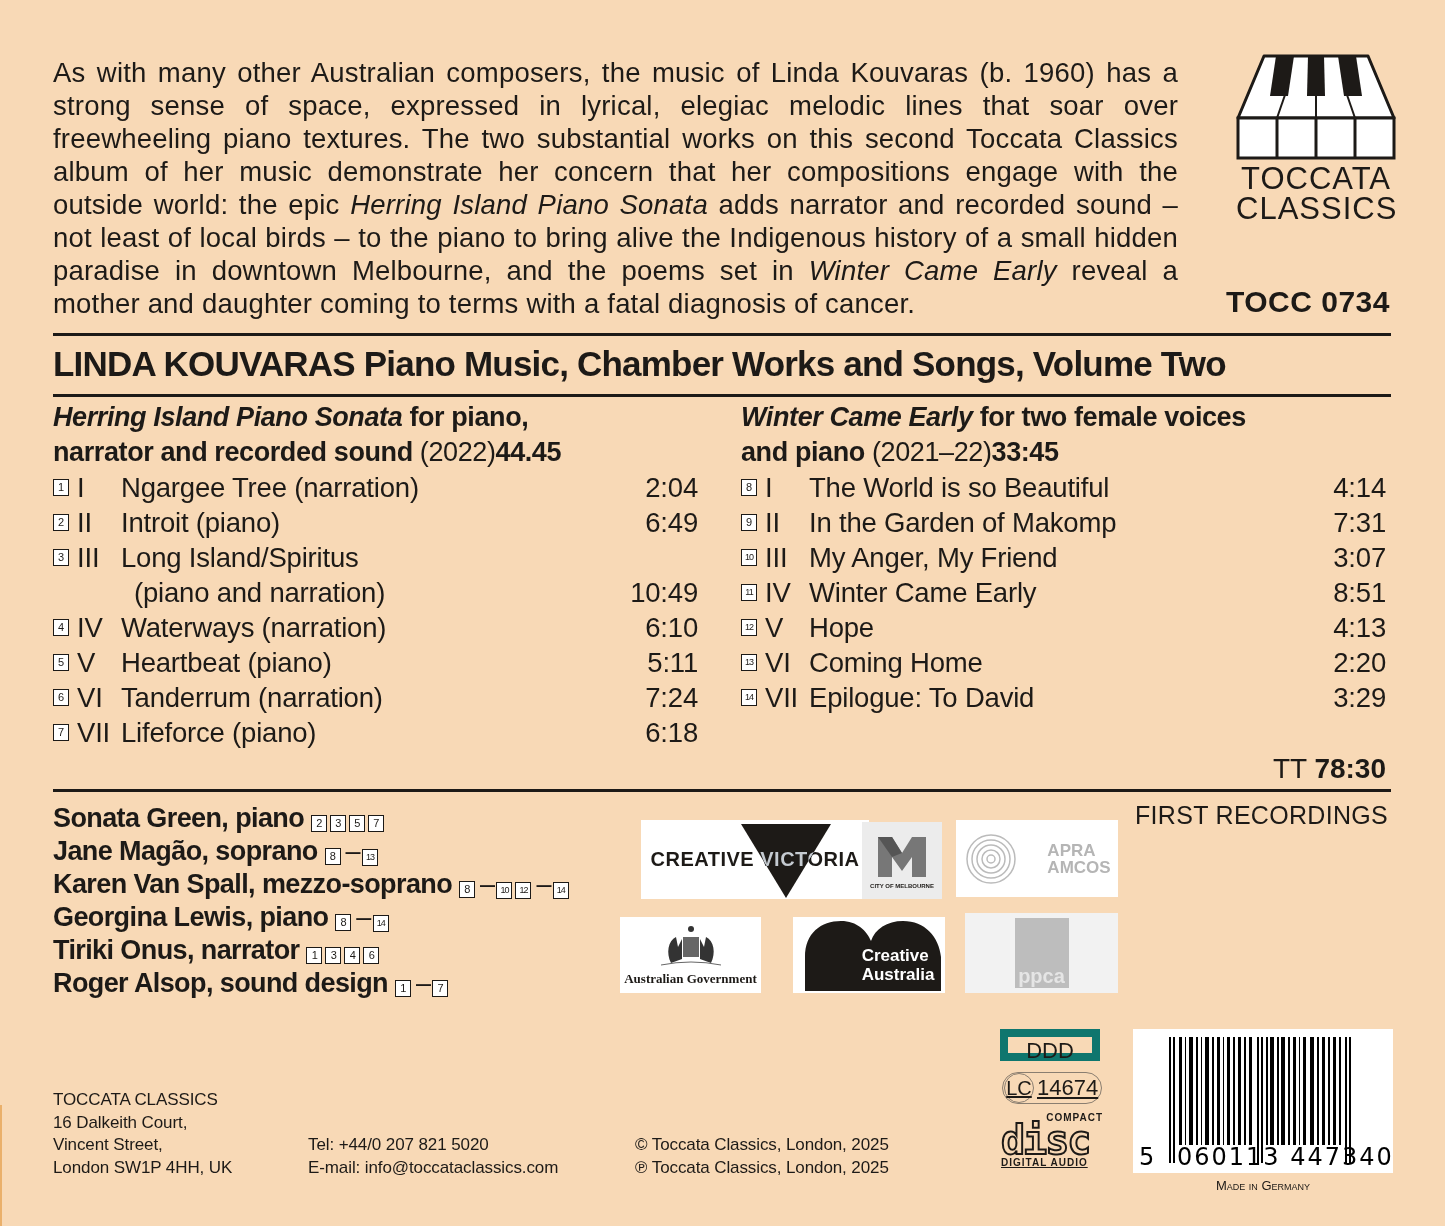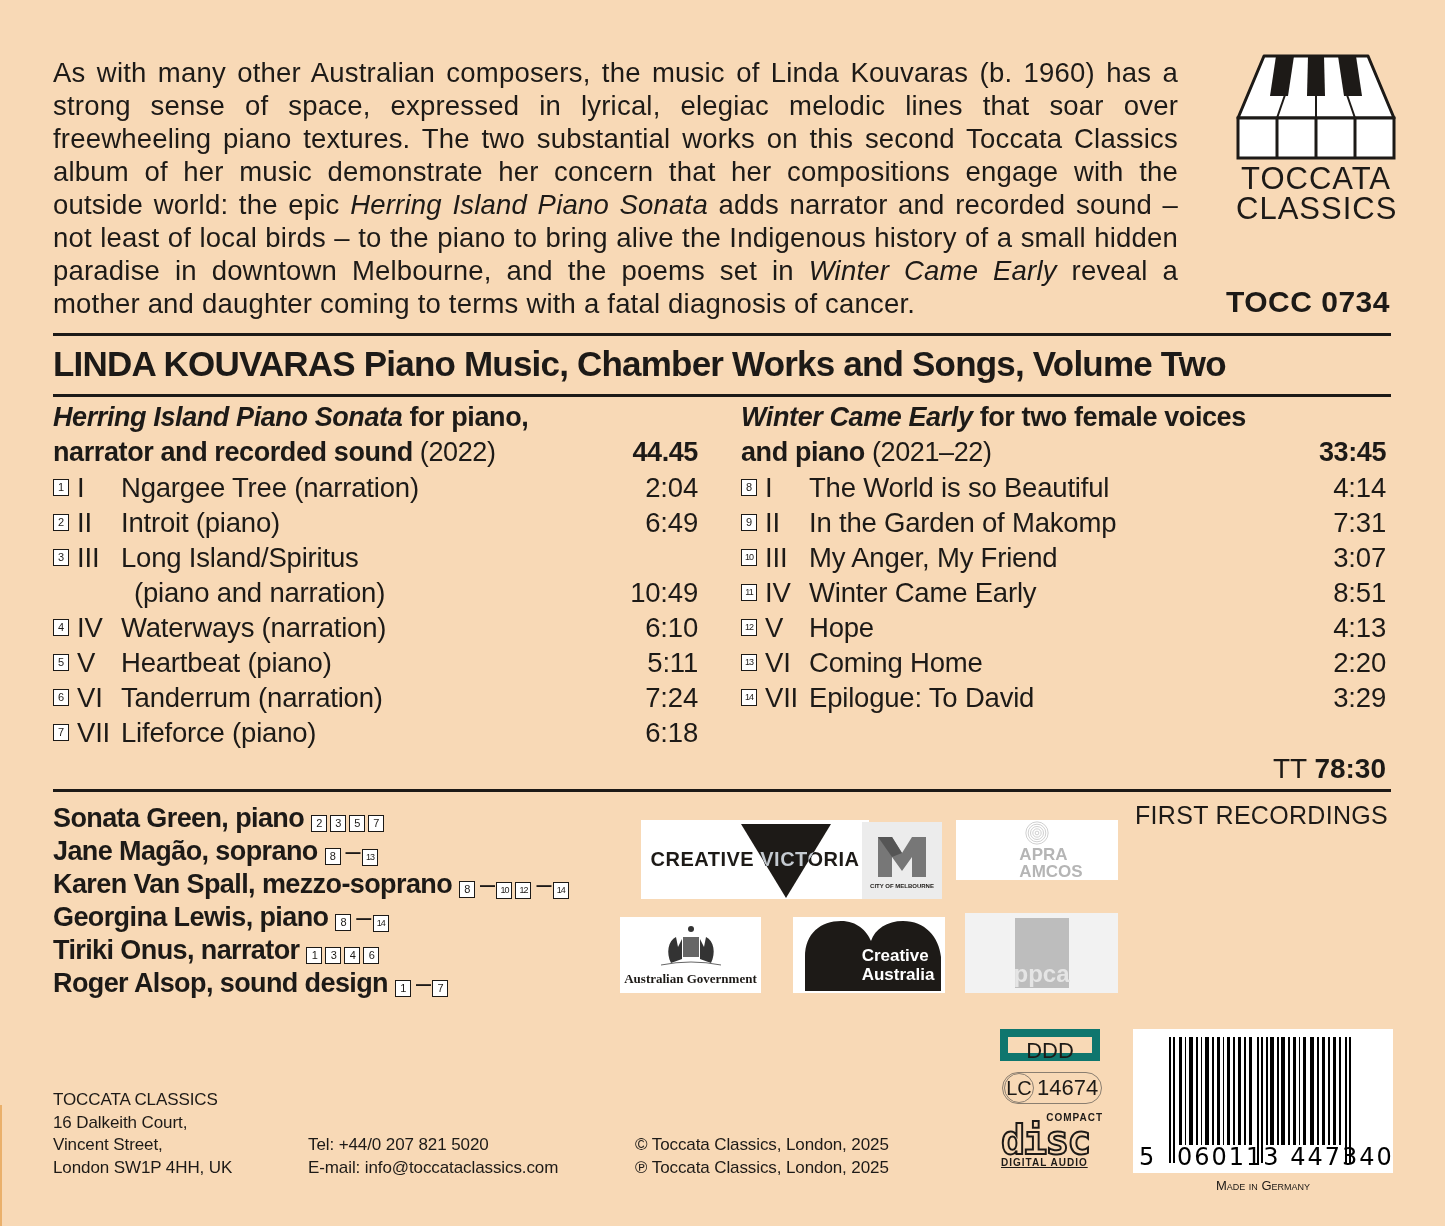--- a/index.html
+++ b/index.html
@@ -25,28 +25,28 @@
   .row { display:flex; align-items:center; height:35px; font-size:27.5px; letter-spacing:-0.2px; }
   .tn {
     display:inline-flex; align-items:center; justify-content:center;
     width:14px; height:15px; border:1px solid #1d1a17; background:#fff;
     font-size:11px; line-height:13px; margin-right:8px; flex:none;
   }
   .tn.two { font-size:9px; letter-spacing:-1px; }
   .rom { width:44px; flex:none; }
   .ttl { flex:1; white-space:nowrap; }
   .dur { text-align:right; flex:none; }
-  .head-row { display:flex; justify-content:space-between; }
+  .head-row { display:flex; }
   .perf { left:53px; top:802px; font-size:27px; line-height:33px; font-weight:700; letter-spacing:-0.6px; }
   .perf .tn { margin-right:3px; margin-left:0; font-weight:400; }
   .perf .dash { font-weight:400; margin:0 2px; }
   .logo-box { background:#fff; display:flex; align-items:center; justify-content:center; overflow:hidden; }
   .foot { font-size:17px; line-height:22.5px; letter-spacing:-0.1px; }
   .ddd { left:1000px; top:1029px; width:100px; height:32px; border:8px solid #0f766e; box-sizing:border-box; font-size:22px; text-align:center; line-height:28px; }
-  .lc { left:1002px; top:1072px; width:100px; height:32px; border:1px solid #8a7e70; border-radius:16px; box-sizing:border-box; font-size:22px; display:flex; align-items:center; }
+  .lc { left:1002px; top:1072px; width:100px; height:32px; border:1px solid #8a7e70; border-radius:16px; box-sizing:border-box; font-size:22px; display:flex; align-items:center;text-decoration:underline; }
   .lc-in { width:28px; height:28px; border:1px solid #8a7e70; border-radius:50%; display:flex; align-items:center; justify-content:center; font-size:20px; margin-left:1px; }
   .barcode { left:1133px; top:1029px; width:260px; height:144px; background:#fff; }
   .made { left:1133px; top:1178px; width:260px; text-align:center; font-size:13px; font-variant:small-caps; }
   .edge { left:0; top:1105px; width:2px; height:121px; background:#eab06b; }
 </style>
 </head>
 <body>
 
 <div class="abs edge"></div>
 
@@ -200,21 +200,21 @@
     </svg>
   <span style="position:relative; font-weight:900; font-size:20px; letter-spacing:0.5px; color:#1d1a17; mix-blend-mode:difference; filter:invert(1);">CREATIVE VICTORIA</span>
 </div>
 <div class="abs logo-box" style="left:862px; top:822px; width:80px; height:77px; background:#ececec; flex-direction:column;">
   <svg width="56" height="48" viewBox="0 0 56 48">
       <polygon points="4,4 18,4 28,20 38,4 52,4 52,44 38,44 38,24 28,38 18,24 18,44 4,44" fill="#777"></polygon>
       <polygon points="4,4 18,4 28,20 18,24" fill="#555"></polygon>
     </svg>
   <span style="font-size:6px; font-weight:700; margin-top:2px;">CITY OF MELBOURNE</span>
 </div>
-<div class="abs logo-box" style="left:956px; top:820px; width:162px; height:60px;flex-direction:column;">
+<div class="abs logo-box" style="left:956px; top:820px; width:162px; height:77px;">
   <svg width="56" height="56" viewBox="0 0 56 56">
       <g fill="none" stroke="#bbb" stroke-width="1.5">
         <circle cx="28" cy="28" r="24"></circle>
         <circle cx="28" cy="28" r="19"></circle>
         <circle cx="28" cy="28" r="14"></circle>
         <circle cx="28" cy="28" r="9"></circle>
         <circle cx="28" cy="28" r="4"></circle>
       </g>
     </svg>
   <div style="color:#b5b5b5; font-weight:700; font-size:17px; line-height:17px; margin-left:28px;">
@@ -235,21 +235,21 @@
 <div class="abs logo-box" style="left:793px; top:917px; width:152px; height:76px;">
   <svg class="abs" style="left:12px; top:2px;" width="136" height="72" viewBox="0 0 136 72">
       <path d="M0,72 L0,38 C0,14 16,2 36,2 C52,2 62,12 66,22 C70,10 82,2 98,2 C120,2 134,18 136,38 L136,72 Z" fill="#1d1a17"></path>
     </svg>
   <div style="position:relative; color:#fff; font-weight:900; font-size:17px; line-height:19px; margin-left:58px; margin-top:20px;">
       <div>Creative</div>
       <div>Australia</div>
     </div>
 </div>
 <div class="abs logo-box" style="left:965px; top:913px; width:153px; height:80px; background:#f2f2f2;">
-  <div style="width:54px; height:70px; background:#bdbdbd; display:flex; align-items:flex-end; justify-content:center; color:#e5e5e5; font-weight:700; font-size:24px;">ppca</div>
+  <div style="width:54px; height:70px; background:#bdbdbd; display:flex; align-items:flex-end; justify-content:center; color:#e5e5e5; font-weight:700; font-size:20px;">ppca</div>
 </div>
 
 <div class="abs foot" style="left:53px; top:1089px;">
   <div>TOCCATA CLASSICS</div>
   <div>16 Dalkeith Court,</div>
   <div>Vincent Street,</div>
   <div>London SW1P 4HH, UK</div>
 </div>
 <div class="abs foot" style="left:308px; top:1134px;">
   <div>Tel: +44/0 207 821 5020</div>

